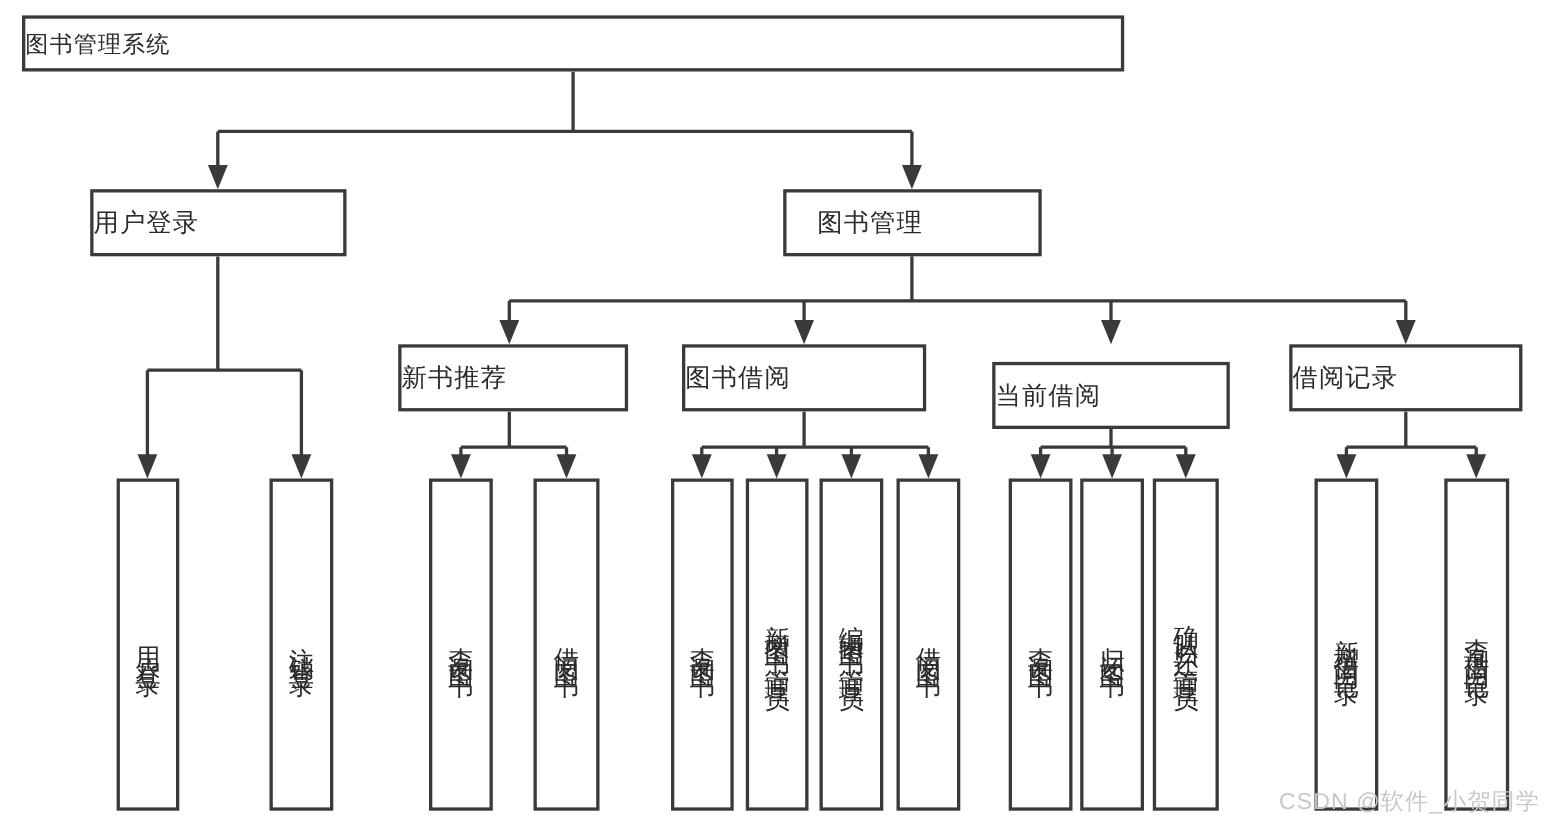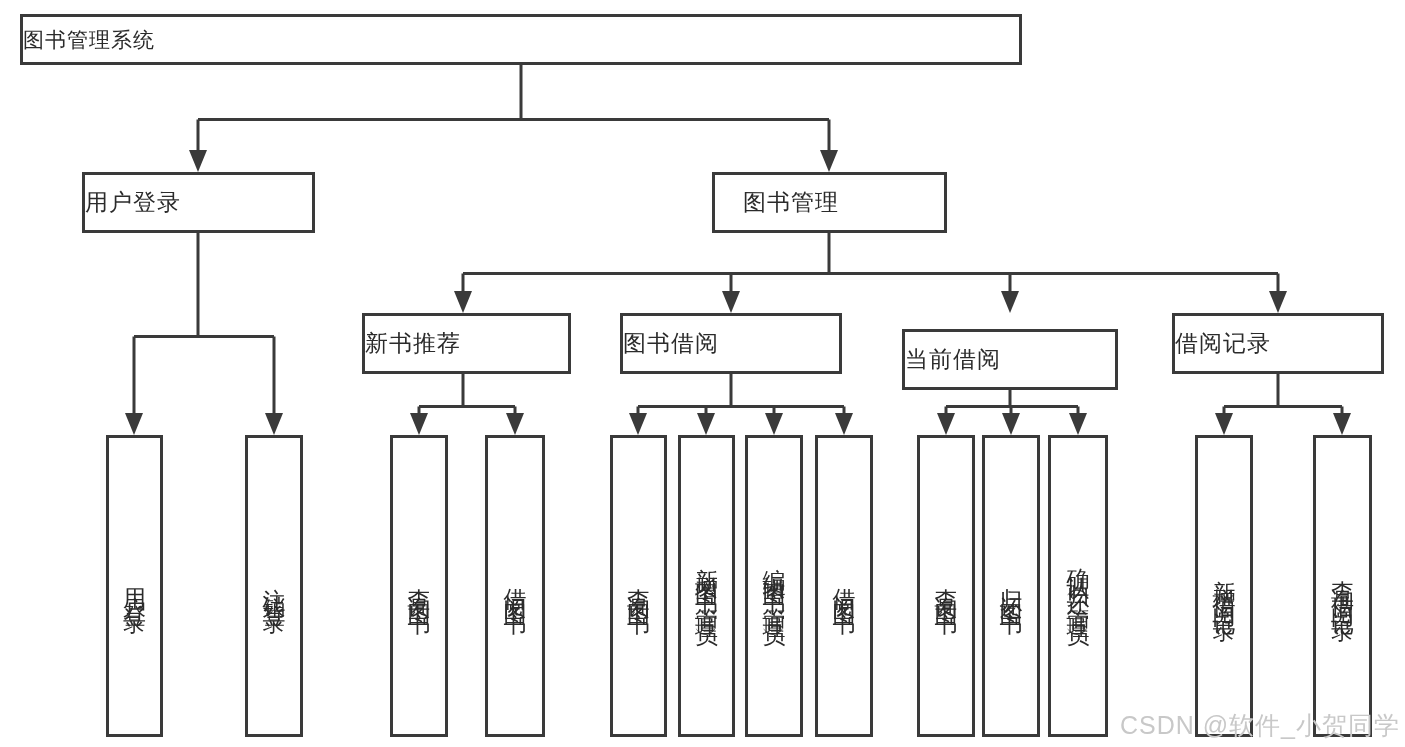--- a/index.html
+++ b/index.html
@@ -21,21 +21,21 @@
     display:flex; align-items:center; justify-content:center;
     z-index:2;
   }
   .vbox span {
     writing-mode:vertical-rl; text-orientation:mixed;
     font-size:23px; color:#2b2b2b; letter-spacing:8px; line-height:1;
   }
   #connectors { position:absolute; left:0; top:0; z-index:1; }
   #watermark {
     position:absolute; right:5px; bottom:5px; z-index:5;
-    font-size:25px; color:#c8c8c8; letter-spacing:1px; white-space:nowrap;
+    font-size:21px; color:#c8c8c8; letter-spacing:1px; white-space:nowrap;
   }
 </style>
 </head>
 <body>
 
 <div id="stage">
 
   <svg id="connectors" width="1405" height="747" viewBox="0 0 1405 747">
     <g stroke="#3a3a3a" stroke-width="3" fill="none">
       <path d="M521 65 L521 119.5 M198 119.5 L829 119.5 M198 119.5 L198 151 M829 119.5 L829 151"></path>

